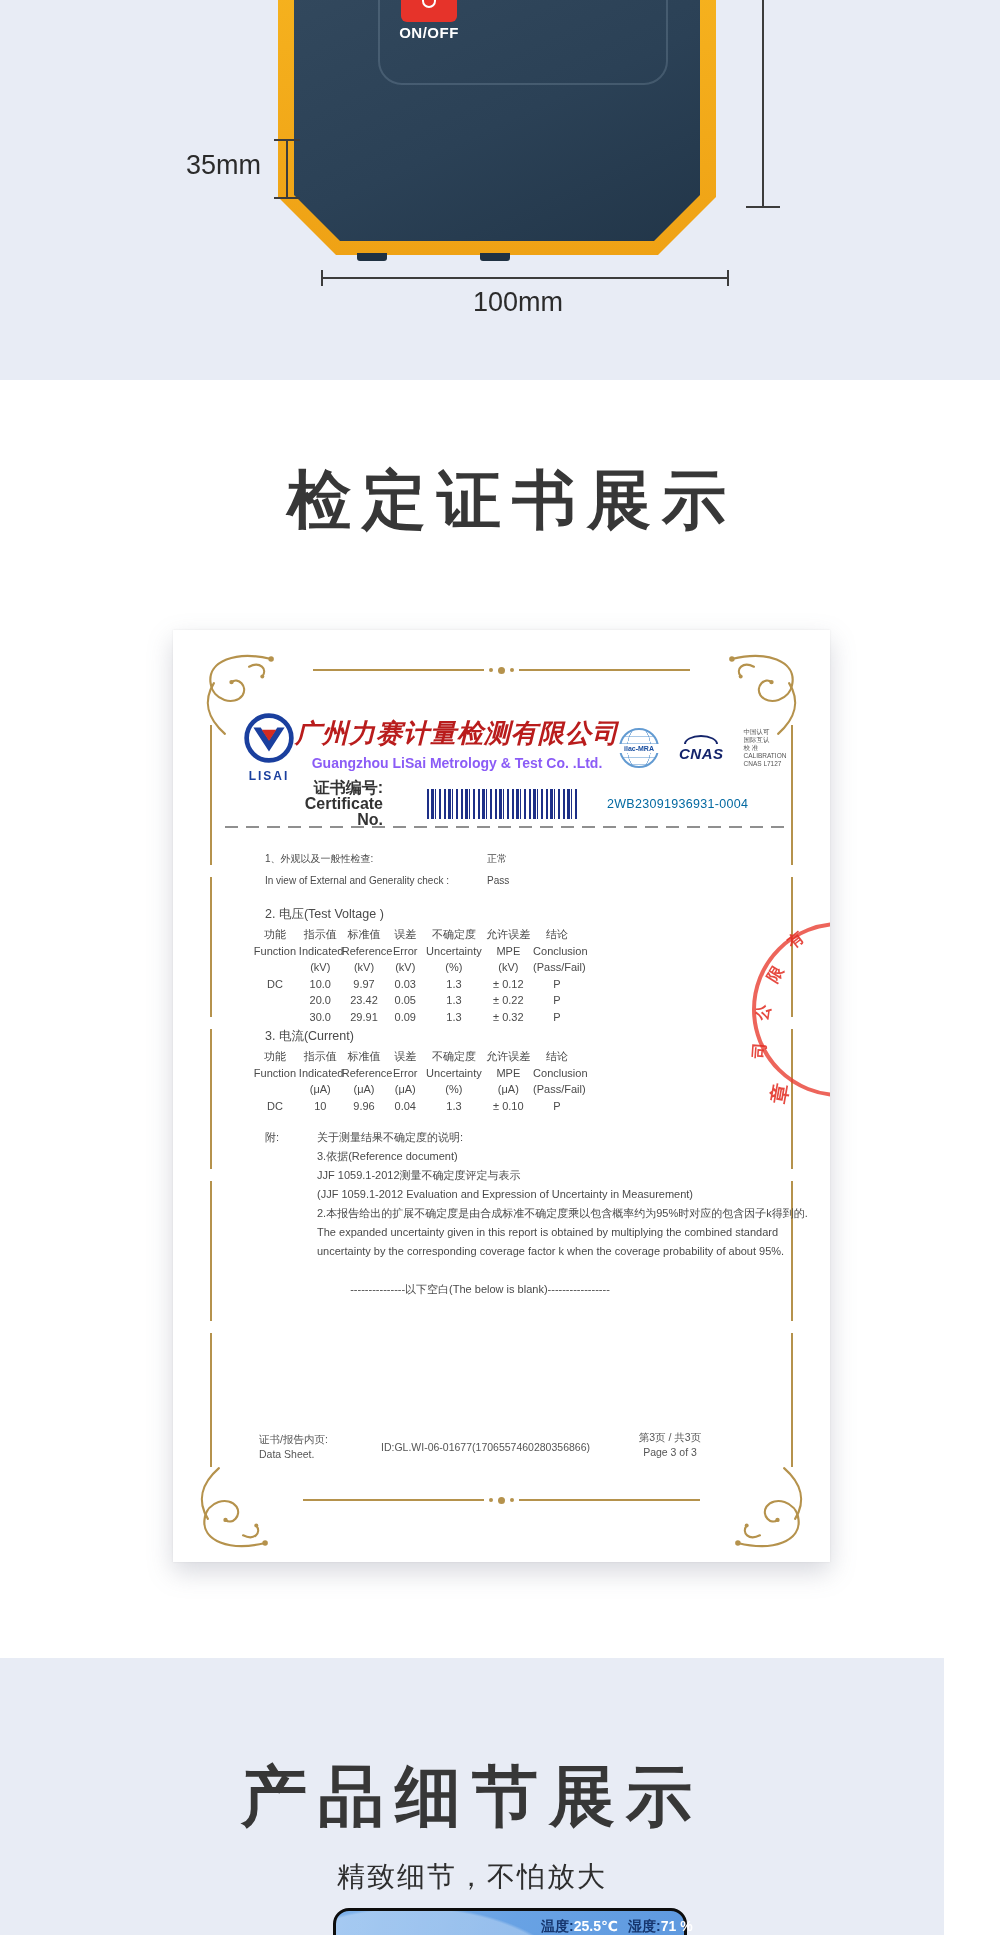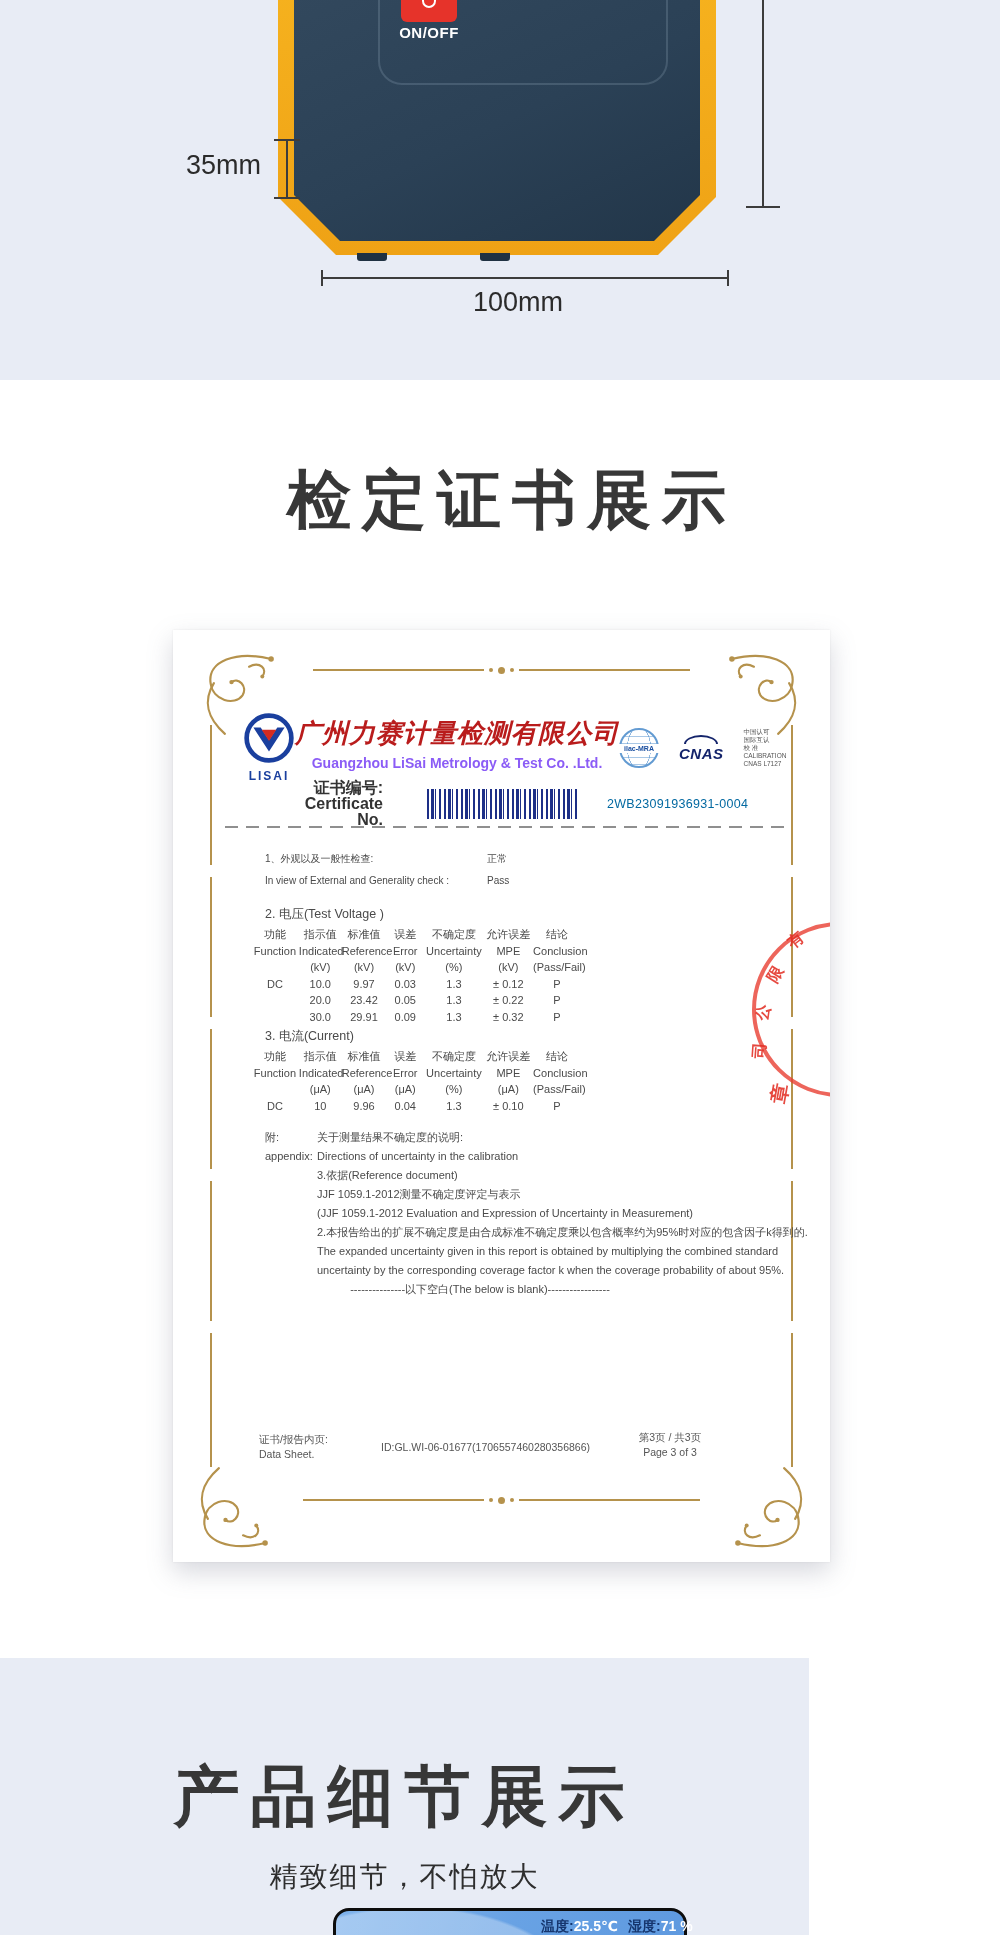--- a/index.html
+++ b/index.html
@@ -90,21 +90,21 @@
   .stamp-wrap{position:absolute;right:0;top:282px;width:102px;height:202px;overflow:hidden;pointer-events:none;}
   .stamp-circle{position:absolute;left:24px;top:10px;width:175px;height:175px;border:4px solid rgba(232,62,50,.8);border-radius:50%;}
   .stamp-ch{position:absolute;font-size:16px;font-weight:bold;color:rgba(226,48,38,.88);}
 
   .cfooter{font-size:10.5px;color:#555;line-height:15px;}
   .f1{position:absolute;left:86px;top:802px;}
   .f2{position:absolute;left:208px;top:810px;}
   .f3{position:absolute;left:437px;top:800px;width:120px;text-align:center;}
 
   
-  .sec-details{position:absolute;left:0;top:1658px;width:809px;height:277px;background:#e8ecf5;overflow:hidden;}
+  .sec-details{position:absolute;left:0;top:1658px;width:944px;height:277px;background:#e8ecf5;overflow:hidden;}
   .h2{position:absolute;left:0;top:98px;width:100%;text-align:center;font-size:66px;line-height:80px;
       font-weight:700;color:#373737;letter-spacing:11px;}
   .subtitle{position:absolute;left:0;top:200px;width:100%;text-align:center;font-size:28px;color:#2e2e2e;letter-spacing:2px;}
   .detail-screen{position:absolute;left:333px;top:250px;width:354px;height:60px;
       border:3px solid #0d0d0d;border-radius:16px 16px 0 0;
       background:
         radial-gradient(ellipse 240px 130px at 22% 160%, rgba(255,255,255,.30) 0 68%, transparent 70%),
         linear-gradient(105deg,#7fb3ec 0%,#68a2e4 50%,#5e99df 100%);}
   .scr-txt{position:absolute;top:7px;font-size:14px;font-weight:bold;white-space:nowrap;}
   .scr-lbl{color:#16366e;}
@@ -354,24 +354,20 @@
             <div class="tcell c6">P</div>
           </div>
         </div>
 
       <div class="appendix">
           <div class="trow">
             <div class="tcell c0">附:</div>
             <div class="tcell c1">关于测量结果不确定度的说明:</div>
           </div>
           <div class="trow">
-            <div class="tcell c0">appendix:</div>
-            <div class="tcell c1">Directions of uncertainty in the calibration</div>
-          </div>
-          <div class="trow">
             <div class="tcell c0"></div>
             <div class="tcell c1">3.依据(Reference document)</div>
           </div>
           <div class="trow">
             <div class="tcell c0"></div>
             <div class="tcell c1">JJF 1059.1-2012测量不确定度评定与表示</div>
           </div>
           <div class="trow">
             <div class="tcell c0"></div>
             <div class="tcell c1">(JJF 1059.1-2012 Evaluation and Expression of Uncertainty in Measurement)</div>

